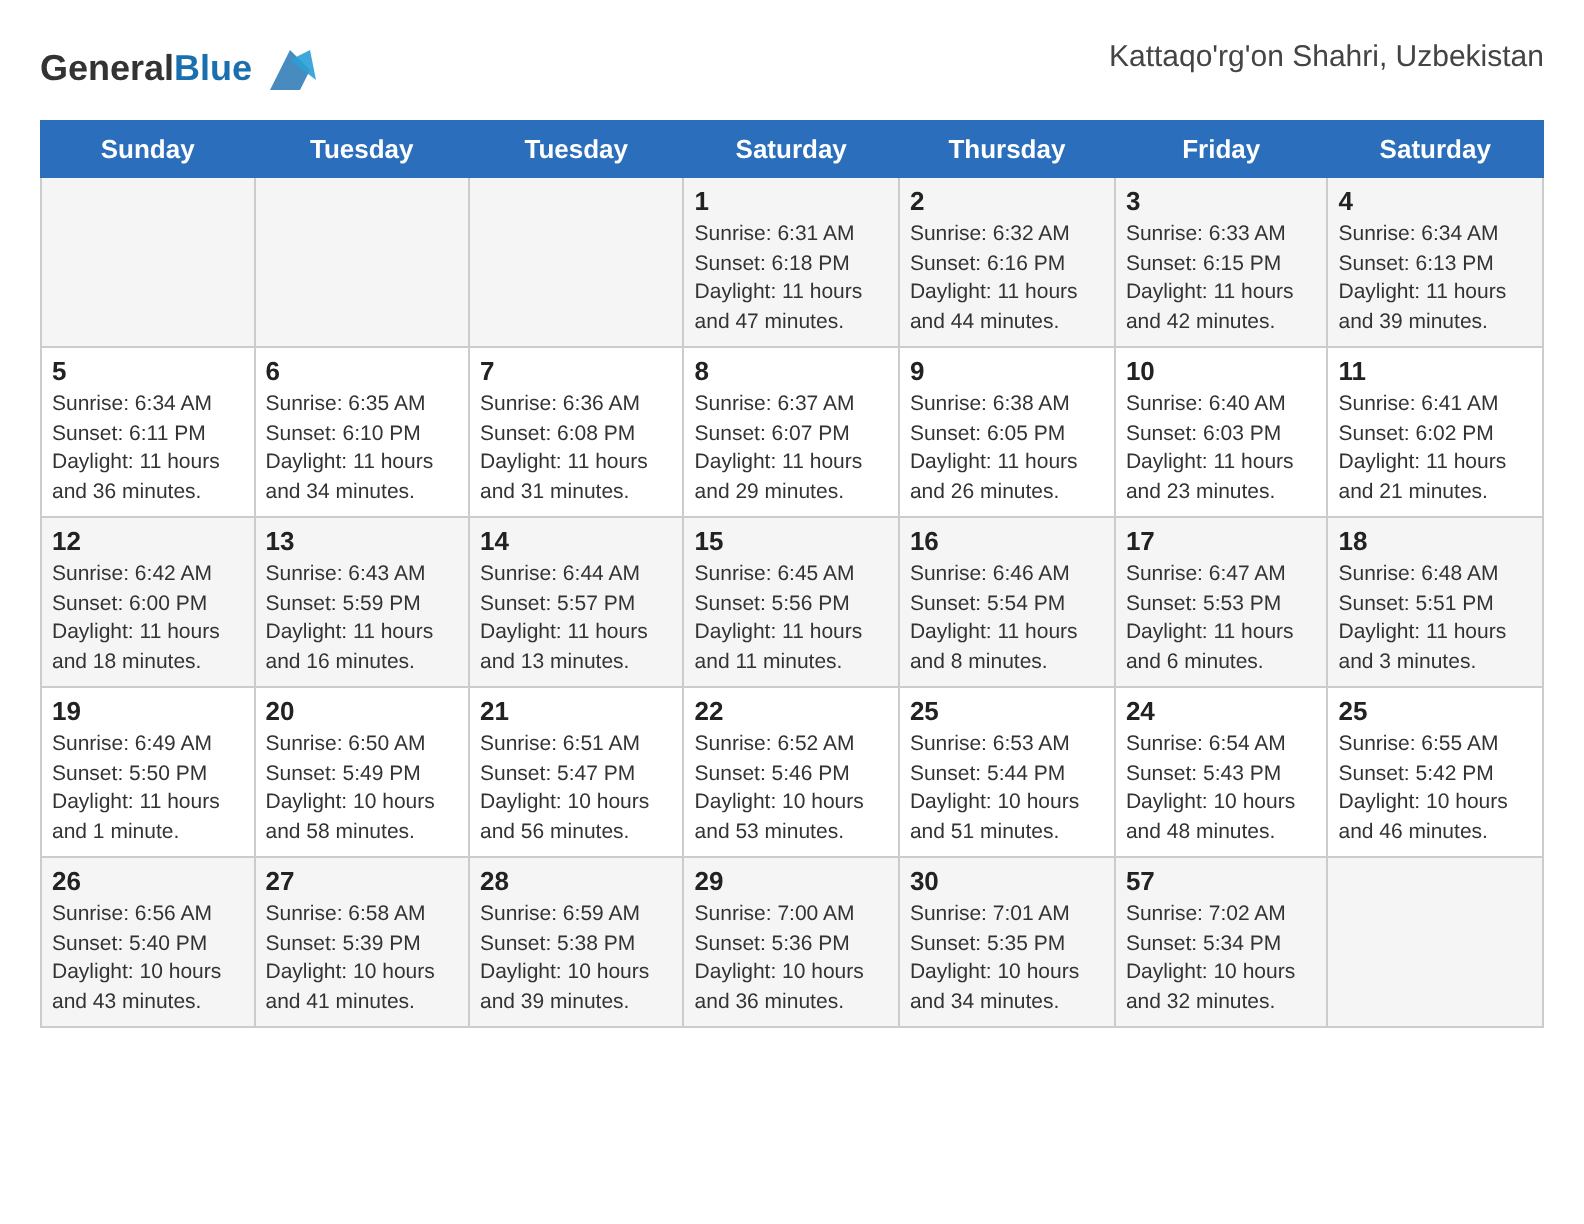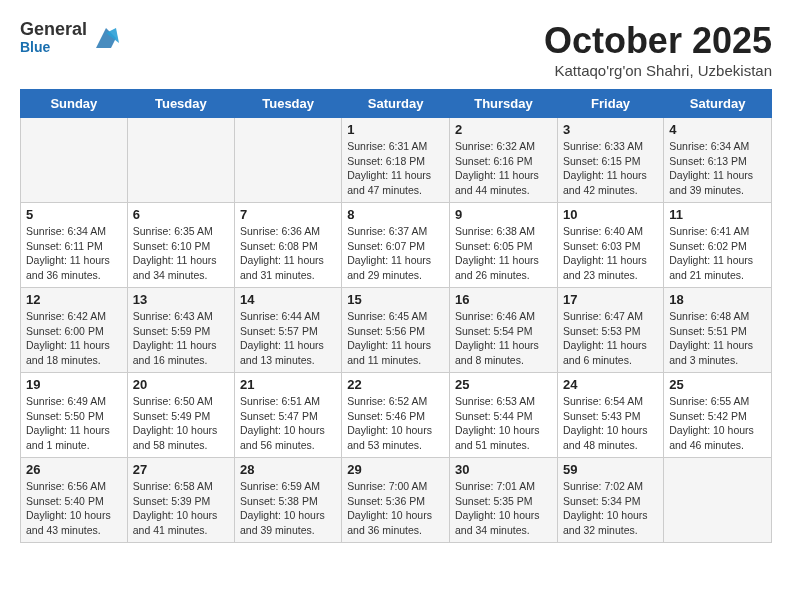--- a/index.html
+++ b/index.html
@@ -15,30 +15,30 @@
       align-items: flex-start;
       justify-content: space-between;
       margin-bottom: 10px;
     }
     .logo {
       display: flex;
       align-items: center;
     }
     .logo-text {
       display: flex;
-      flex-direction: column;
+      flex-direction: row;
       line-height: 1.1;
     }
     .logo-general {
       font-size: 18px;
       font-weight: bold;
       color: #333;
     }
     .logo-blue {
-      font-size: 14px;
+      font-size: 18px;
       font-weight: bold;
       color: #1a6faf;
     }
     .logo-icon {
       width: 30px;
       height: 30px;
       margin-left: 4px;
     }
     .title-block {
       text-align: right;
@@ -99,21 +99,20 @@
     <div class="logo-text">
       <span class="logo-general">General</span>
       <span class="logo-blue">Blue</span>
     </div>
     <svg class="logo-icon" viewBox="0 0 30 30" xmlns="http://www.w3.org/2000/svg">
       <polygon points="5,25 15,5 25,15 20,25" fill="#1a6faf" opacity="0.8"></polygon>
       <polygon points="15,10 25,5 28,20" fill="#2a9fd6" opacity="0.9"></polygon>
     </svg>
   </div>
   <div class="title-block">
-    <div class="month-title">October 2025</div>
     <div class="subtitle">Kattaqo'rg'on Shahri, Uzbekistan</div>
   </div>
 </div>
 
 <table>
   <thead>
     <tr>
     <th>Sunday</th>
         <th>Tuesday</th>
         <th>Tuesday</th>
@@ -250,19 +249,19 @@
         </td>
         <td>
           <div class="day-num">29</div>
           <div class="day-info">Sunrise: 7:00 AM<br>Sunset: 5:36 PM<br>Daylight: 10 hours and 36 minutes.</div>
         </td>
         <td>
           <div class="day-num">30</div>
           <div class="day-info">Sunrise: 7:01 AM<br>Sunset: 5:35 PM<br>Daylight: 10 hours and 34 minutes.</div>
         </td>
         <td>
-          <div class="day-num">59</div>
+          <div class="day-num">57</div>
           <div class="day-info">Sunrise: 7:02 AM<br>Sunset: 5:34 PM<br>Daylight: 10 hours and 32 minutes.</div>
         </td>
         <td class="empty-cell"></td>
       </tr>
     </tbody>
 </table>
 
 </body></html>

